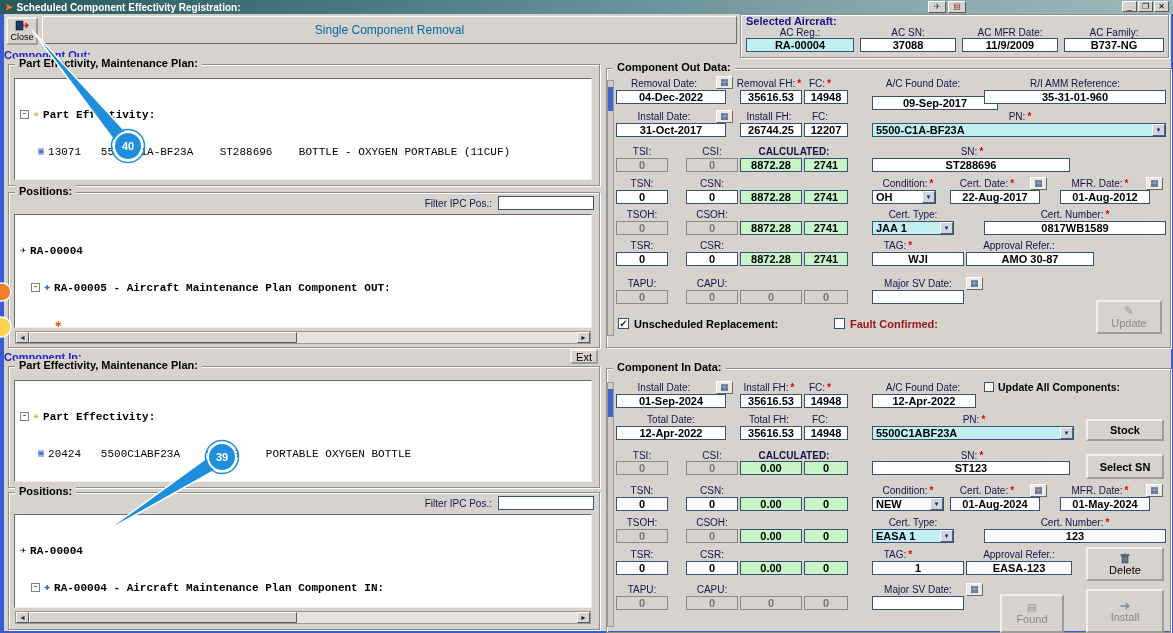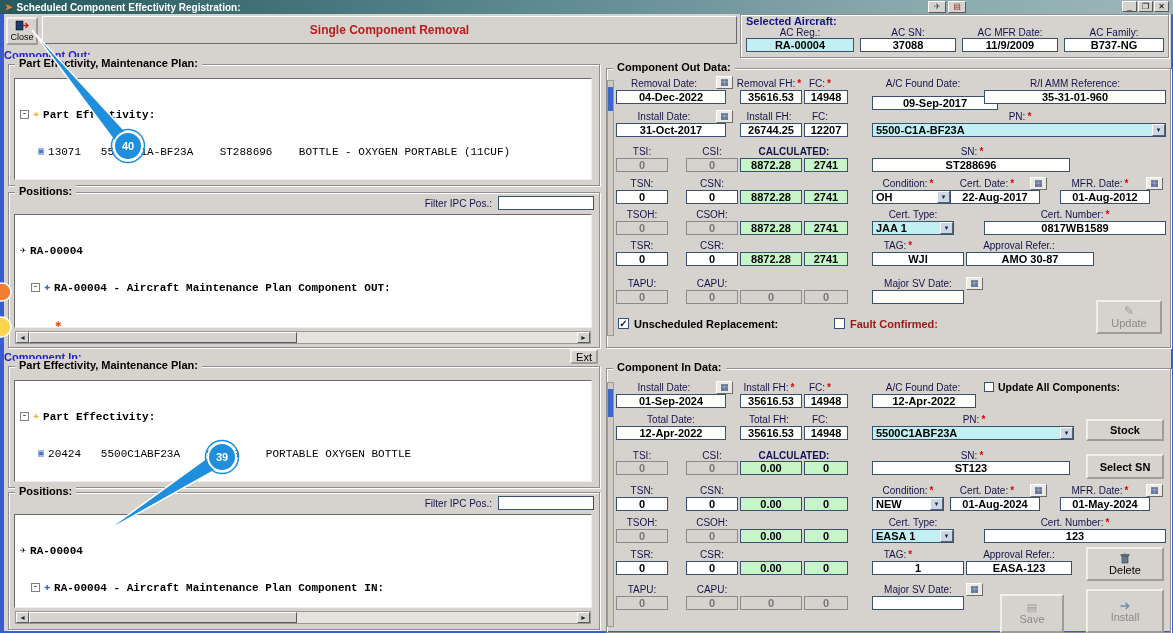--- a/index.html
+++ b/index.html
@@ -35,21 +35,21 @@
   .texp{display:inline-block;width:9px;height:9px;border:1px solid #808080;background:#fff;color:#000;font-size:9px;line-height:7px;text-align:center;margin-right:4px;flex:0 0 auto;cursor:pointer}
   .ticon{display:inline-block;margin-right:4px;flex:0 0 auto;font-size:10px;line-height:10px}
   .b{font-weight:bold}
   .hl{background:#ccd6de;outline:1px dotted #667}
   .hscroll{position:absolute;height:13px;background:#e6e3dc;border:1px solid #9a9a9a;display:flex}
   .sbtn{width:13px;height:100%;background:#d6d3ce;border:1px solid;border-color:#fff #5a5a5a #5a5a5a #fff;font-size:7px;line-height:10px;text-align:center;color:#1a2a3a;flex:0 0 auto;cursor:pointer}
   .sthumb{height:100%;background:#d6d3ce;border:1px solid;border-color:#fff #5a5a5a #5a5a5a #fff;flex:0 0 auto;cursor:grab}
   .sfill{flex:1 1 auto}
   .vtrack{position:absolute;width:7px;background:#cfcbc3;border:1px solid #9a9a9a}
   .vthumb{position:absolute;left:0;width:5px;background:#3f67c8}
-  .banner{position:absolute;border:1px solid;border-color:#fff #6a6a6a #6a6a6a #fff;background:#d6d3ce;display:flex;align-items:center;justify-content:center;font-weight:bold;font-size:12px;color:#b91c1c}
+  .banner{position:absolute;border:1px solid;border-color:#fff #6a6a6a #6a6a6a #fff;background:#d6d3ce;display:flex;align-items:center;justify-content:center;font-weight:normal;font-size:12px;color:#0369a1}
   svg{display:block}
   .overlay{position:absolute;left:0;top:0;pointer-events:none;z-index:50}
 </style>
 </head>
 <body>
 
 <div class="edge" style="left:0;top:0;width:4px;height:633px"></div>
 <div class="edge" style="left:1171px;top:0;width:2px;height:633px"></div>
 <div class="edge" style="left:0;top:631px;width:1173px;height:2px"></div>
 
@@ -115,21 +115,21 @@
 <span class="lbl" style="left:352px;top:198px;width:140px;text-align:right">Filter IPC Pos.:</span>
 <input class="inp" style="left: 498px; top: 196px; width: 96px;" value="">
 <div class="tree" style="left:14px;top:214px;width:578px;height:114px">
   <div class="trow">
     <span class="ticon" style="color:#111">✈</span>
     <span class="b">RA-00004</span>
   </div>
   <div class="trow" style="padding-left:16px">
     <span class="texp">-</span>
     <span class="ticon" style="color:#3a66cc">✚</span>
-    <span class="b">RA-00004 - Aircraft Maintenance Plan Component OUT:</span>
+    <span class="b">RA-00005 - Aircraft Maintenance Plan Component OUT:</span>
   </div>
   <div class="trow" style="padding-left:40px">
     <span class="ticon" style="color:#e05010">✱</span>
   </div>
 </div>
 <div class="hscroll" style="left:15px;top:331px;width:576px">
   <div class="sbtn">◄</div>
   <div class="sthumb" style="width:268px"></div>
   <div class="sfill"></div>
   <div class="sbtn">►</div>
@@ -199,21 +199,21 @@
 <div class="cal" style="left:1030px;top:177px">▦</div>
 <div class="lblf" style="left:1062px;top:178px;width:76px">
     <span>MFR. Date:</span>
     <span class="req">*</span>
   </div>
 <div class="cal" style="left:1146px;top:177px">▦</div>
 <div class="fld" style="left:616px;top:190px;width:52px">0</div>
 <div class="fld" style="left:686px;top:190px;width:52px">0</div>
 <div class="fld green" style="left:740px;top:190px;width:62px">8872.28</div>
 <div class="fld green" style="left:804px;top:190px;width:44px">2741</div>
-<div class="fld dd" style="left:872px;top:190px;width:79px"><span>OH</span><span class="ddbtn">▼</span></div>
+<div class="fld dd" style="left:872px;top:190px;width:64px"><span>OH</span><span class="ddbtn">▼</span></div>
 <div class="fld" style="left:950px;top:190px;width:90px">22-Aug-2017</div>
 <div class="fld" style="left:1060px;top:190px;width:90px">01-Aug-2012</div>
 
 <span class="lbl" style="left:616px;top:209px;width:52px">TSOH:</span>
 <span class="lbl" style="left:686px;top:209px;width:52px">CSOH:</span>
 <span class="lbl" style="left:872px;top:209px;width:82px">Cert. Type:</span>
 <div class="lblf" style="left:1000px;top:209px;width:150px">
     <span>Cert. Number:</span>
     <span class="req">*</span>
   </div>
@@ -432,21 +432,21 @@
 <div class="cal" style="left:966px;top:583px">▦</div>
 <div class="fld dis" style="left:616px;top:596px;width:52px">0</div>
 <div class="fld dis" style="left:686px;top:596px;width:52px">0</div>
 <div class="fld dis" style="left:740px;top:596px;width:62px">0</div>
 <div class="fld dis" style="left:804px;top:596px;width:44px">0</div>
 <div class="fld" style="left:872px;top:596px;width:92px"></div>
 
 <div class="btn dis" style="left:1000px;top:594px;width:64px;height:39px">
   <div class="stack">
       <span style="color:#9a9a9a;font-size:11px">▤</span>
-      <span>Save</span>
+      <span>Found</span>
     </div>
 </div>
 <div class="btn dis" style="left:1086px;top:589px;width:78px;height:44px">
   <div class="stack">
       <span style="color:#7890b0;font-size:13px">➜</span>
       <span>Install</span>
     </div>
 </div>
 
 <svg class="overlay" width="1173" height="633" viewBox="0 0 1173 633">

